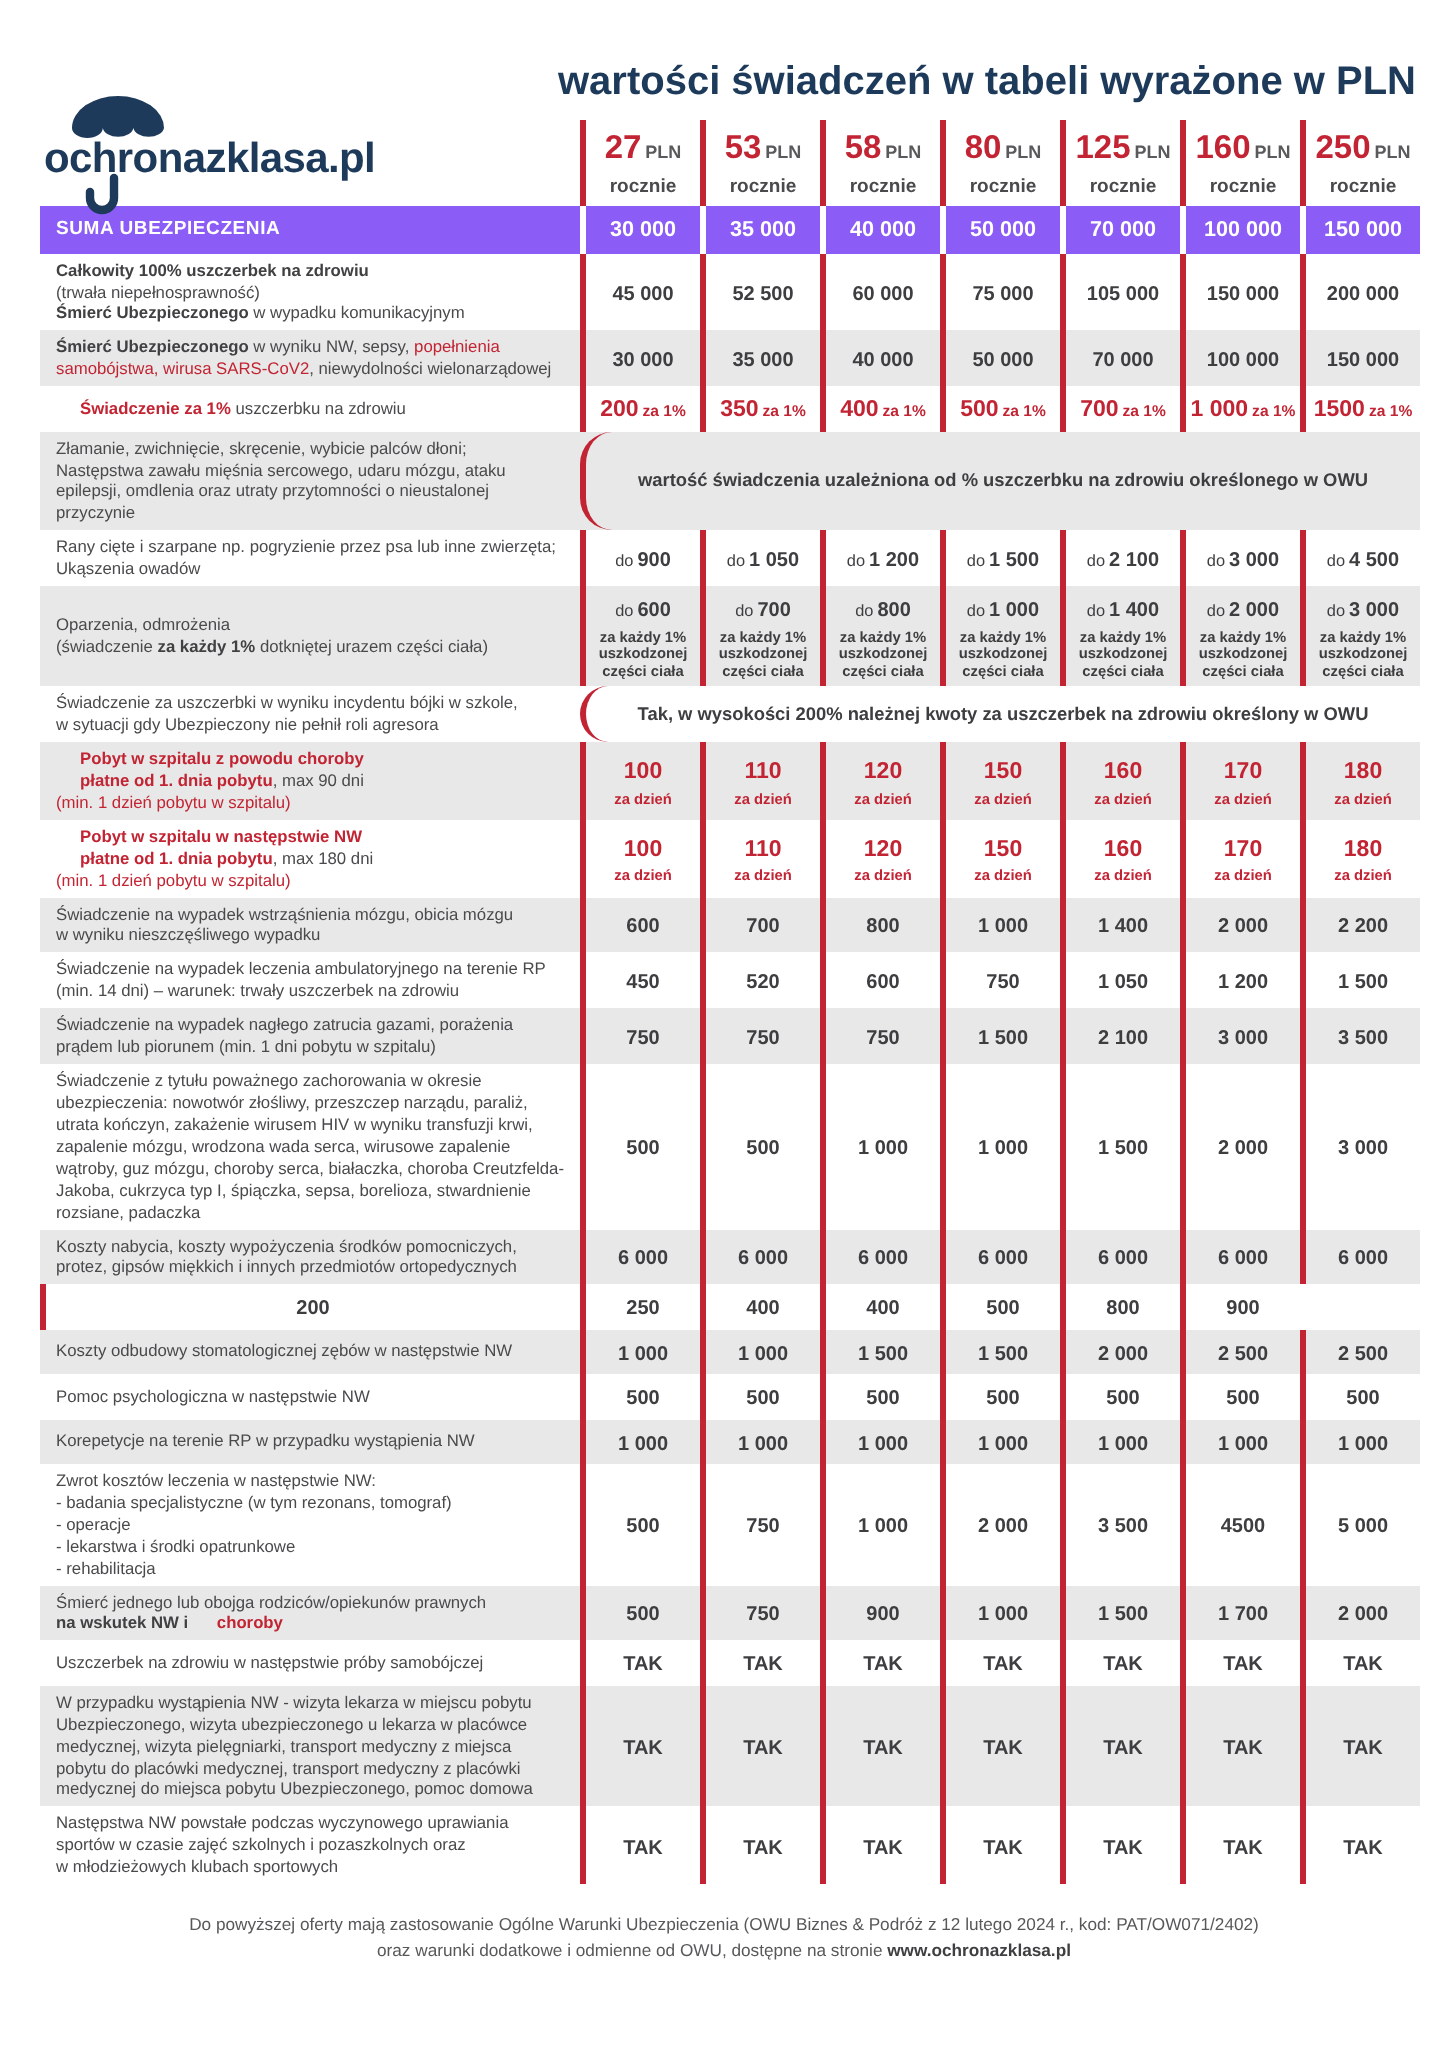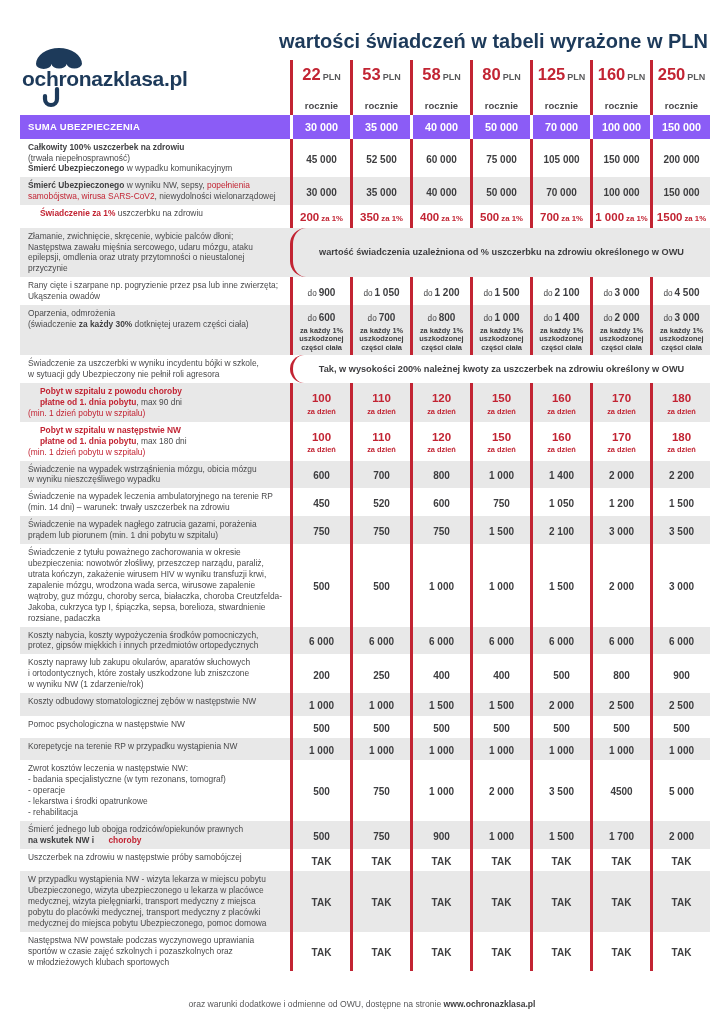--- a/index.html
+++ b/index.html
@@ -10,29 +10,29 @@
   .logo{position:absolute;left:22px;top:34px;width:200px;height:76px;z-index:2;}
   .title{position:absolute;right:16px;top:30px;font-size:20px;font-weight:700;color:#1d3a5a;}
   
   .grid{display:grid;grid-template-columns:270px repeat(7,60px);width:690px;margin-left:20px;}
   
   .phead{align-items:stretch;}
   .pcol{border-left:3px solid #c22433;text-align:center;padding:5px 0 4px 0;}
   .pline{line-height:1.1;white-space:nowrap;}
   .pnum{font-size:16.5px;font-weight:700;color:#c22433;}
   .punit{font-size:9px;font-weight:700;color:#5a5a5c;margin-left:2px;}
-  .pper{font-size:9.5px;font-weight:700;color:#4a4a4c;margin-top:16px;}
+  .pper{font-size:9.5px;font-weight:700;color:#4a4a4c;margin-top:4px;}
   
   .suma{background:#8b5cf6;min-height:24px;}
   .slab{color:#fff;font-weight:700;font-size:9.5px;letter-spacing:.3px;display:flex;align-items:center;padding:5px 8px;}
   .sval{color:#fff;font-weight:700;font-size:10.8px;display:flex;align-items:center;justify-content:center;border-left:3px solid #fff;}
   
   .trow{align-items:stretch;}
   #tbody .trow:nth-child(even){background:#e8e8e8;}
-  .tlab{padding:3px 8px;display:flex;}
+  .tlab{padding:3px 8px;display:flex;align-items:center;}
   .txt{font-size:8.4px;line-height:1.3;color:#4a4a4c;white-space:pre-line;}
   .p-n{}
   .p-b{font-weight:700;color:#414143;}
   .p-r{color:#c22433;}
   .p-rb{color:#c22433;font-weight:700;padding-left:12px;}
   .tcell{border-left:3px solid #c22433;display:flex;flex-direction:column;align-items:center;justify-content:center;
          text-align:center;padding:2px 1px;}
   .vline{line-height:1.15;white-space:nowrap;}
   .num{font-size:10px;font-weight:700;color:#3e3e40;}
   .pre{font-size:8.2px;font-weight:400;color:#3e3e40;margin-right:2px;}
@@ -59,21 +59,21 @@
         <text x="0" y="52" font-size="21" font-weight="bold" fill="#1d3a5a" letter-spacing="-0.3">ochronazklasa.pl</text>
       </svg>
     </div>
     <div class="title">wartości świadczeń w tabeli wyrażone w PLN</div>
   </div>
 
   <div>
     <div class="grid phead">
       <div></div>
     <div class="pcol">
-          <div class="pline"><span class="pnum">22</span><span class="punit">PLN</span></div>
+          <div class="pline"><span class="pnum">27</span><span class="punit">PLN</span></div>
           <div class="pper">rocznie</div>
         </div>
         <div class="pcol">
           <div class="pline"><span class="pnum">53</span><span class="punit">PLN</span></div>
           <div class="pper">rocznie</div>
         </div>
         <div class="pcol">
           <div class="pline"><span class="pnum">58</span><span class="punit">PLN</span></div>
           <div class="pper">rocznie</div>
         </div>
@@ -215,21 +215,21 @@
           <div class="tcell">
             <div class="vline"><span class="pre">do</span><span class="num">3 000</span></div>
           </div>
           <div class="tcell">
             <div class="vline"><span class="pre">do</span><span class="num">4 500</span></div>
           </div>
         </div>
         <div class="grid trow">
           <div class="tlab">
             <div class="txt"><span class="p-n">Oparzenia, odmrożenia
-(świadczenie </span><span class="p-b">za każdy 30%</span><span class="p-n"> dotkniętej urazem części ciała)</span></div>
+(świadczenie </span><span class="p-b">za każdy 1%</span><span class="p-n"> dotkniętej urazem części ciała)</span></div>
           </div>
           <div class="tcell">
             <div class="vline"><span class="pre">do</span><span class="num">600</span></div>
             <div class="sub">za każdy 1% uszkodzonej części ciała</div>
           </div>
           <div class="tcell">
             <div class="vline"><span class="pre">do</span><span class="num">700</span></div>
             <div class="sub">za każdy 1% uszkodzonej części ciała</div>
           </div>
           <div class="tcell">
@@ -456,25 +456,20 @@
             <div class="vline"><span class="num">6 000</span></div>
           </div>
           <div class="tcell">
             <div class="vline"><span class="num">6 000</span></div>
           </div>
           <div class="tcell">
             <div class="vline"><span class="num">6 000</span></div>
           </div>
         </div>
         <div class="grid trow">
-          <div class="tlab">
-            <div class="txt"><span class="p-n">Koszty naprawy lub zakupu okularów, aparatów słuchowych
-i ortodontycznych, które zostały uszkodzone lub zniszczone
-w wyniku NW (1 zdarzenie/rok)</span></div>
-          </div>
           <div class="tcell">
             <div class="vline"><span class="num">200</span></div>
           </div>
           <div class="tcell">
             <div class="vline"><span class="num">250</span></div>
           </div>
           <div class="tcell">
             <div class="vline"><span class="num">400</span></div>
           </div>
           <div class="tcell">
@@ -701,17 +696,17 @@
             <div class="vline"><span class="num">TAK</span></div>
           </div>
           <div class="tcell">
             <div class="vline"><span class="num">TAK</span></div>
           </div>
         </div>
       </div>
   </div>
 
   <div class="footer">
-    <br>
+    <span>Do powyższej oferty mają zastosowanie Ogólne Warunki Ubezpieczenia (OWU Biznes &amp; Podróż z 12 lutego 2024 r., kod: PAT/OW071/2402)</span><br>
     <span>oraz warunki dodatkowe i odmienne od OWU, dostępne na stronie </span><b>www.ochronazklasa.pl</b>
   </div>
 
 </div>
 
 </body></html>

